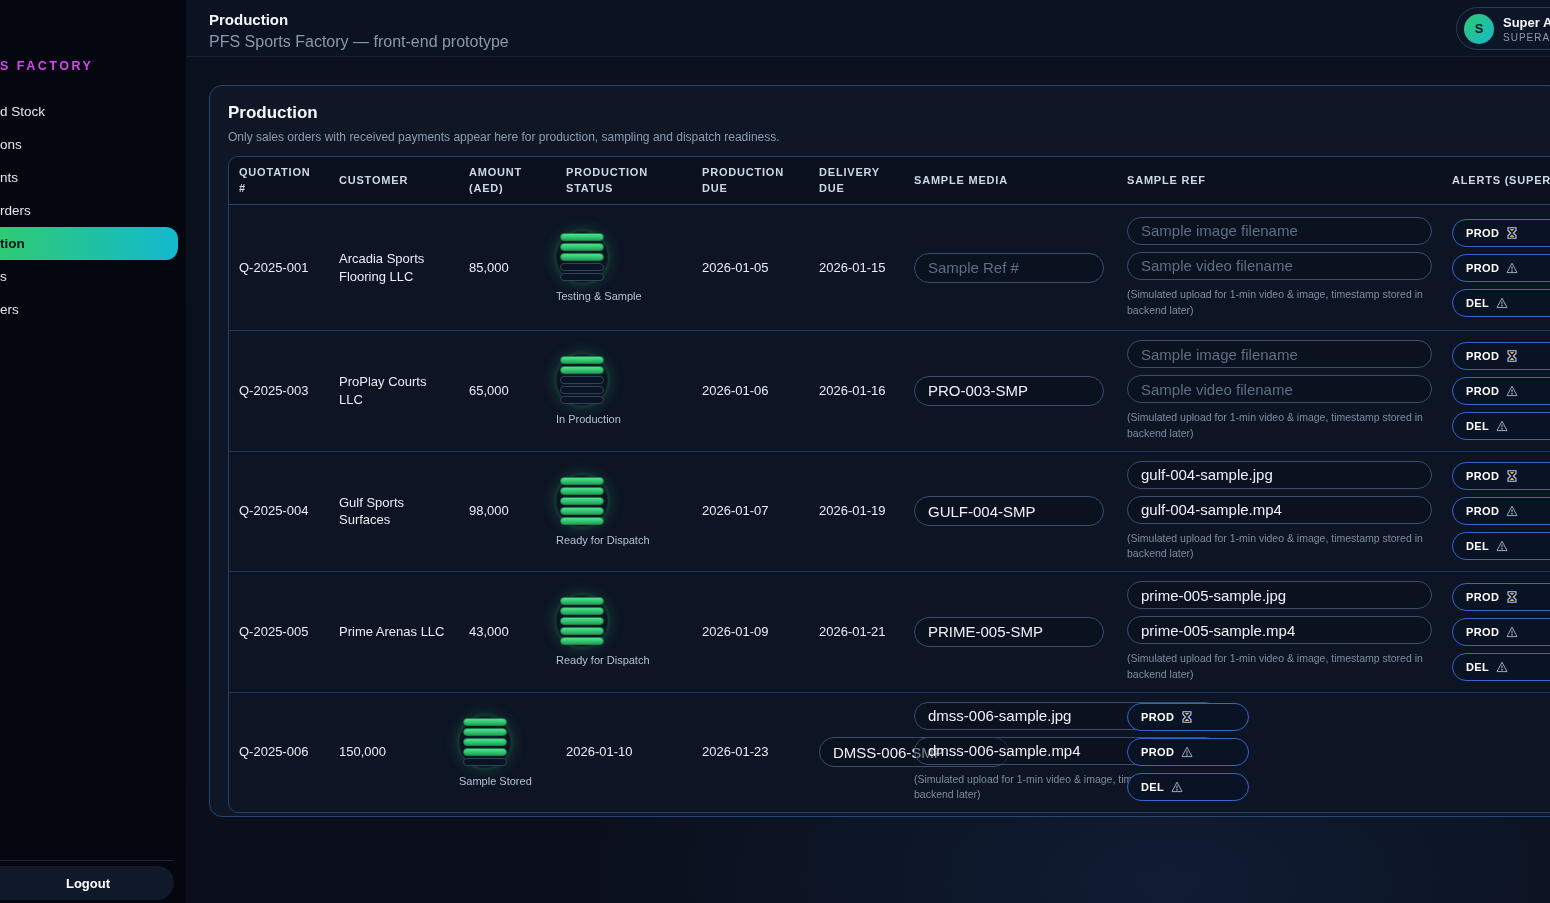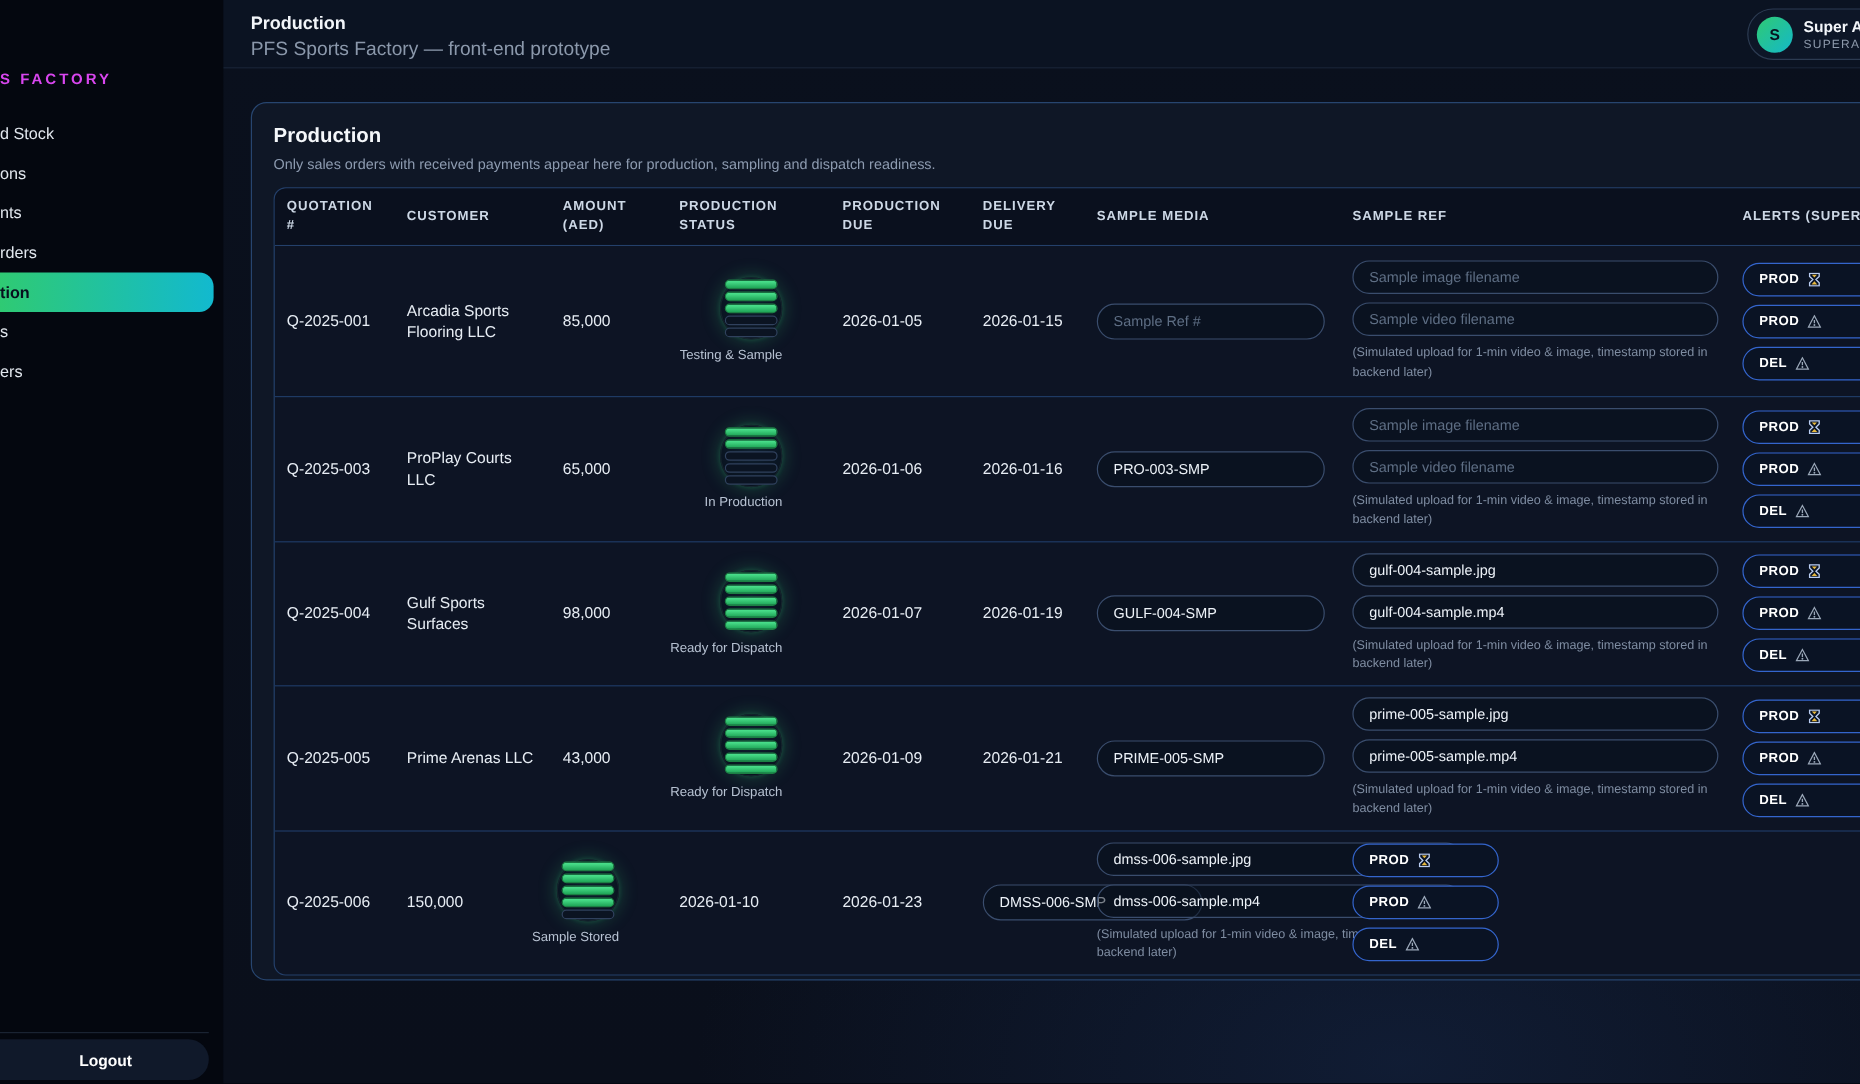--- a/index.html
+++ b/index.html
@@ -64,35 +64,35 @@
     padding:8px 8px 8px 10px; color:#cdd8e6; font-size:11px; font-weight:700;
     letter-spacing:0.8px; display:flex; align-items:center; line-height:1.4;
   }
   .trow { border-bottom:1px solid #1e3a64; }
   .trow:last-child { border-bottom:none; }
   .r1 { min-height:126px; } .r2 { min-height:114px; } .r3 { min-height:118px; }
   .r4 { min-height:118px; } .r5 { min-height:117px; }
   .td { display:flex; align-items:center; padding-left:10px; color:#e7edf4; font-size:13px; line-height:1.35; }
   .td.wrap { padding-right:14px; }
   
-  .status-cell { flex-direction:column; justify-content:center; align-items:flex-end; padding-left:0; margin-right:40px; }
+  .status-cell { flex-direction:column; justify-content:center; align-items:flex-start; padding-left:0; margin-right:40px; }
   .status-icon {
     width:52px; height:52px; border-radius:50%;
     background:radial-gradient(circle at 50% 40%, #0f2030, #091320 72%);
     border:1px solid rgba(70,110,95,0.18);
     display:flex; flex-direction:column; justify-content:center; align-items:center; gap:2px;
     box-shadow:0 0 16px rgba(52,208,124,0.30), 0 0 4px rgba(52,208,124,0.22);
   }
   .bar { width:44px; height:8px; border-radius:4px; background:#0b1422; border:1px solid #30415d; }
   .bar.filled { background:linear-gradient(180deg,#47dc88 15%,#1fa557); border-color:#1d7f44; }
   .status-label { margin-top:6px; font-size:11px; color:#b6c1d1; white-space:nowrap; }
   
   .input-pill {
     background:rgba(8,15,28,0.5); border:1px solid #3a4d6d; border-radius:15px;
-    color:#edf2f8; font-size:12px; padding:0 13px; height:29px; outline:none; font-family:inherit;
+    color:#edf2f8; font-size:15px; padding:0 13px; height:29px; outline:none; font-family:inherit;
   }
   .input-pill::placeholder { color:#5e6e84; }
   .ref-input { width:190px; height:30px; }
   .media-input { width:305px; height:28px; }
   .media-cell { flex-direction:column; align-items:flex-start; justify-content:center; gap:7px; padding-top:9px; padding-bottom:9px; }
   .media-note { font-size:10.5px; color:#7e8ca1; line-height:1.5; width:308px; }
   
   .alerts-cell { flex-direction:column; align-items:flex-start; justify-content:center; gap:7px; }
   .alert-btn {
     width:122px; height:28px; border-radius:14px; border:1.5px solid #3465cd; background:#0a1324;

